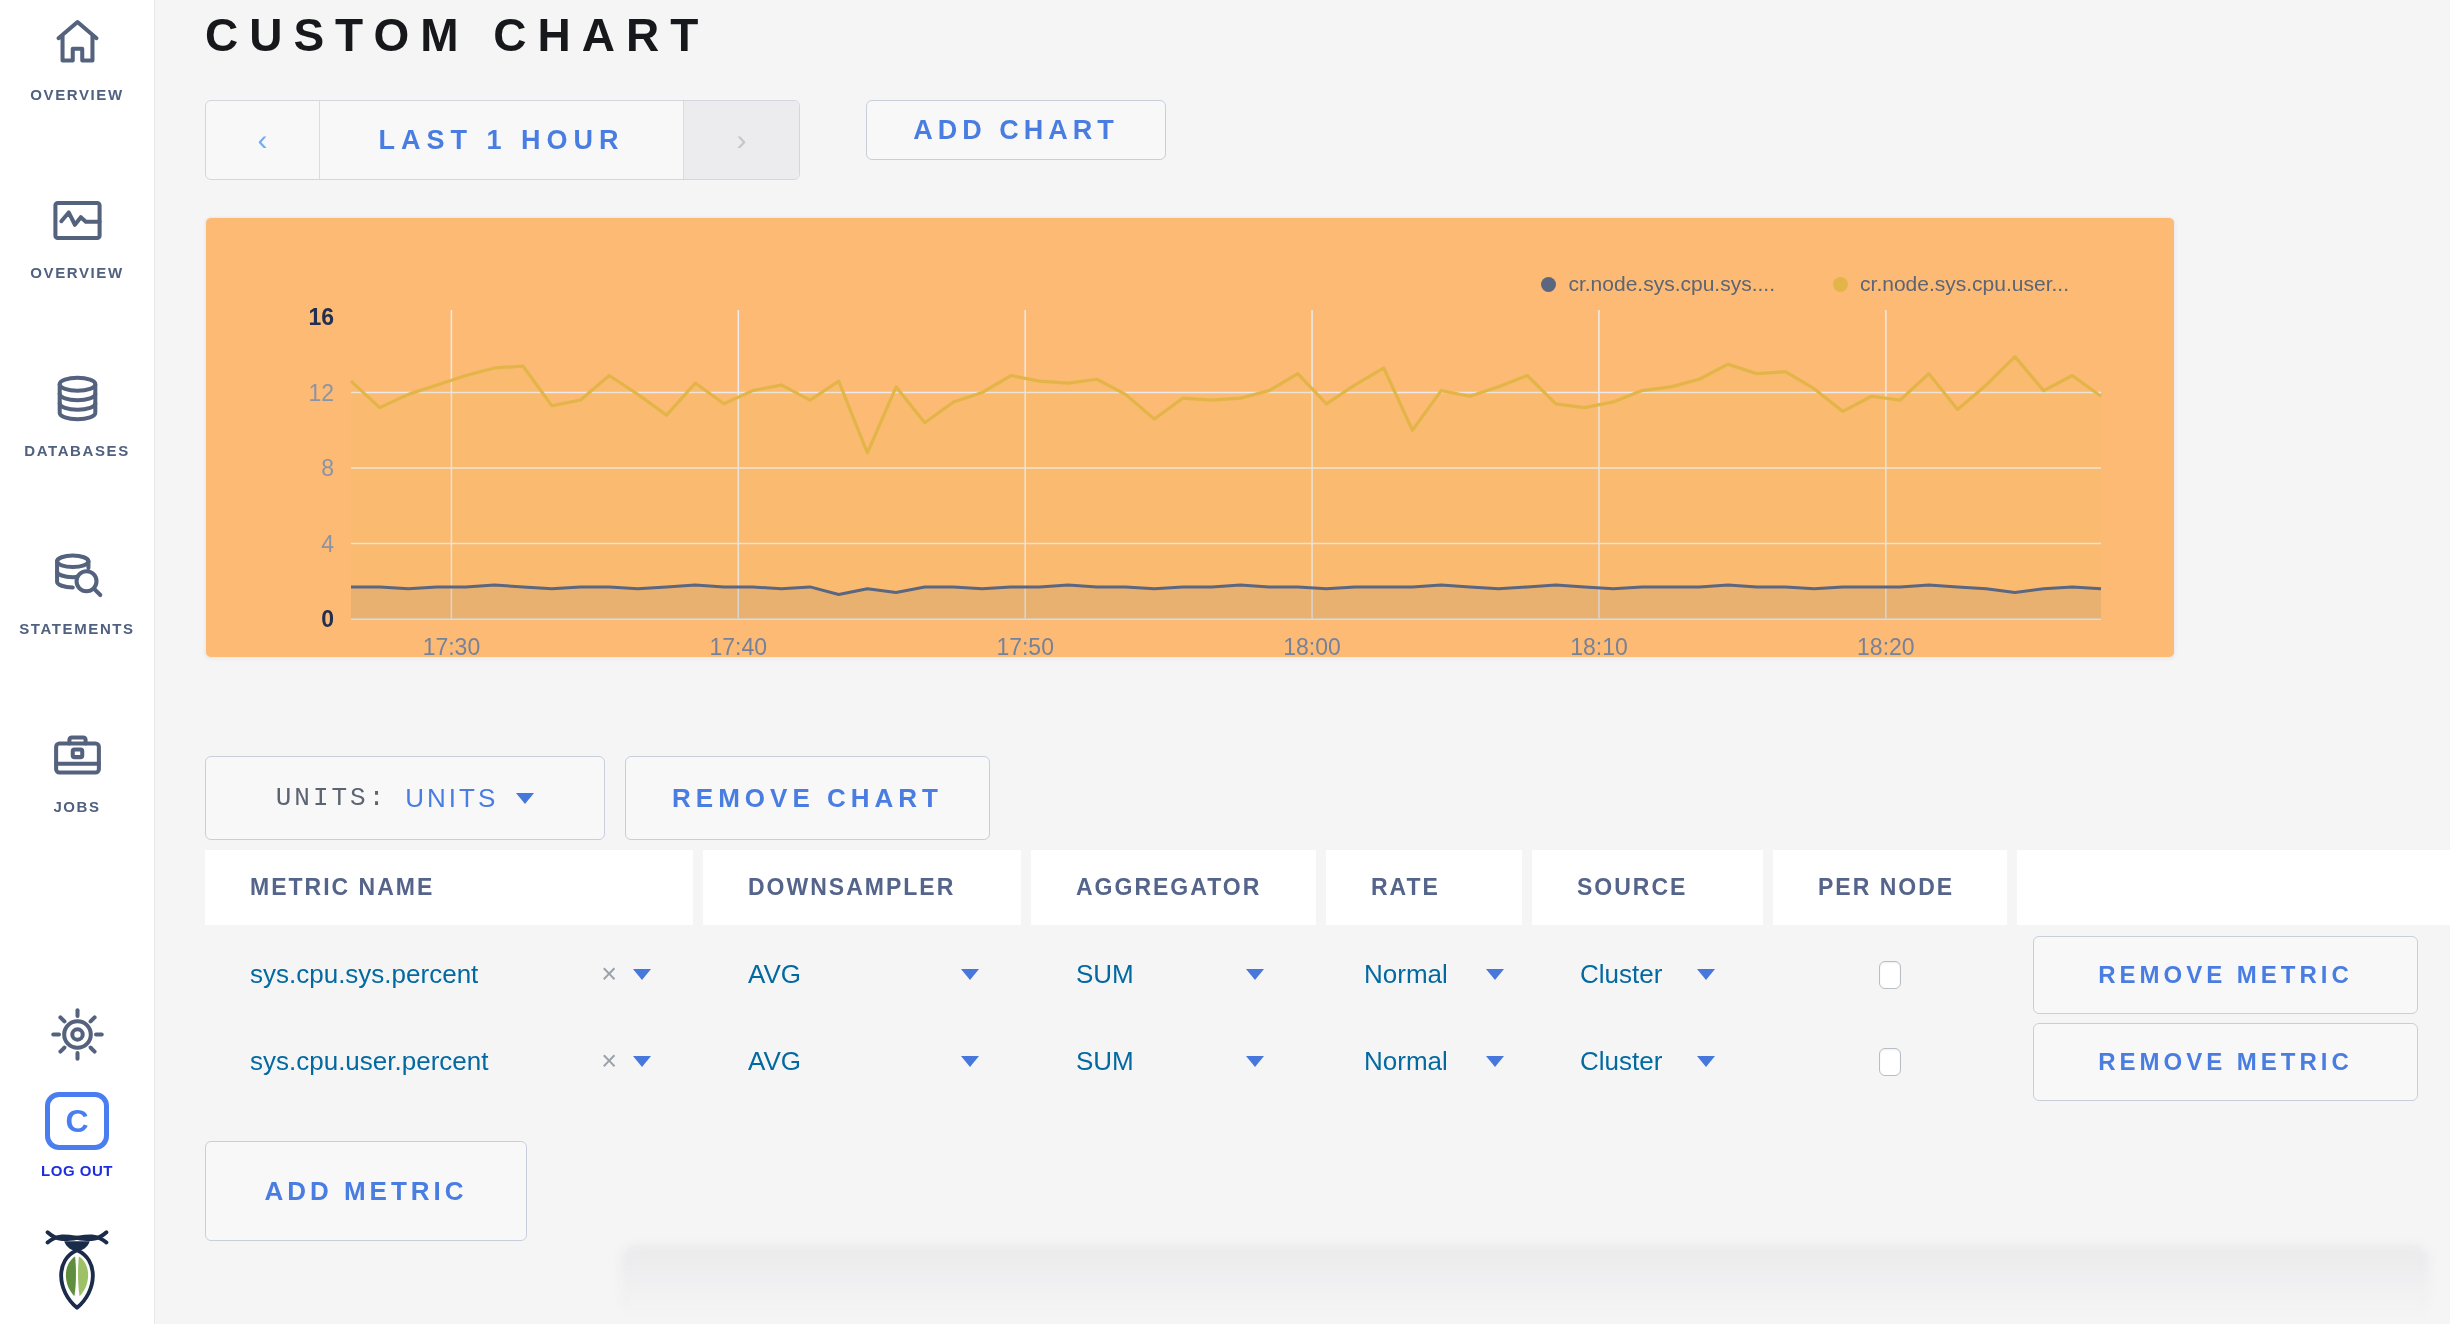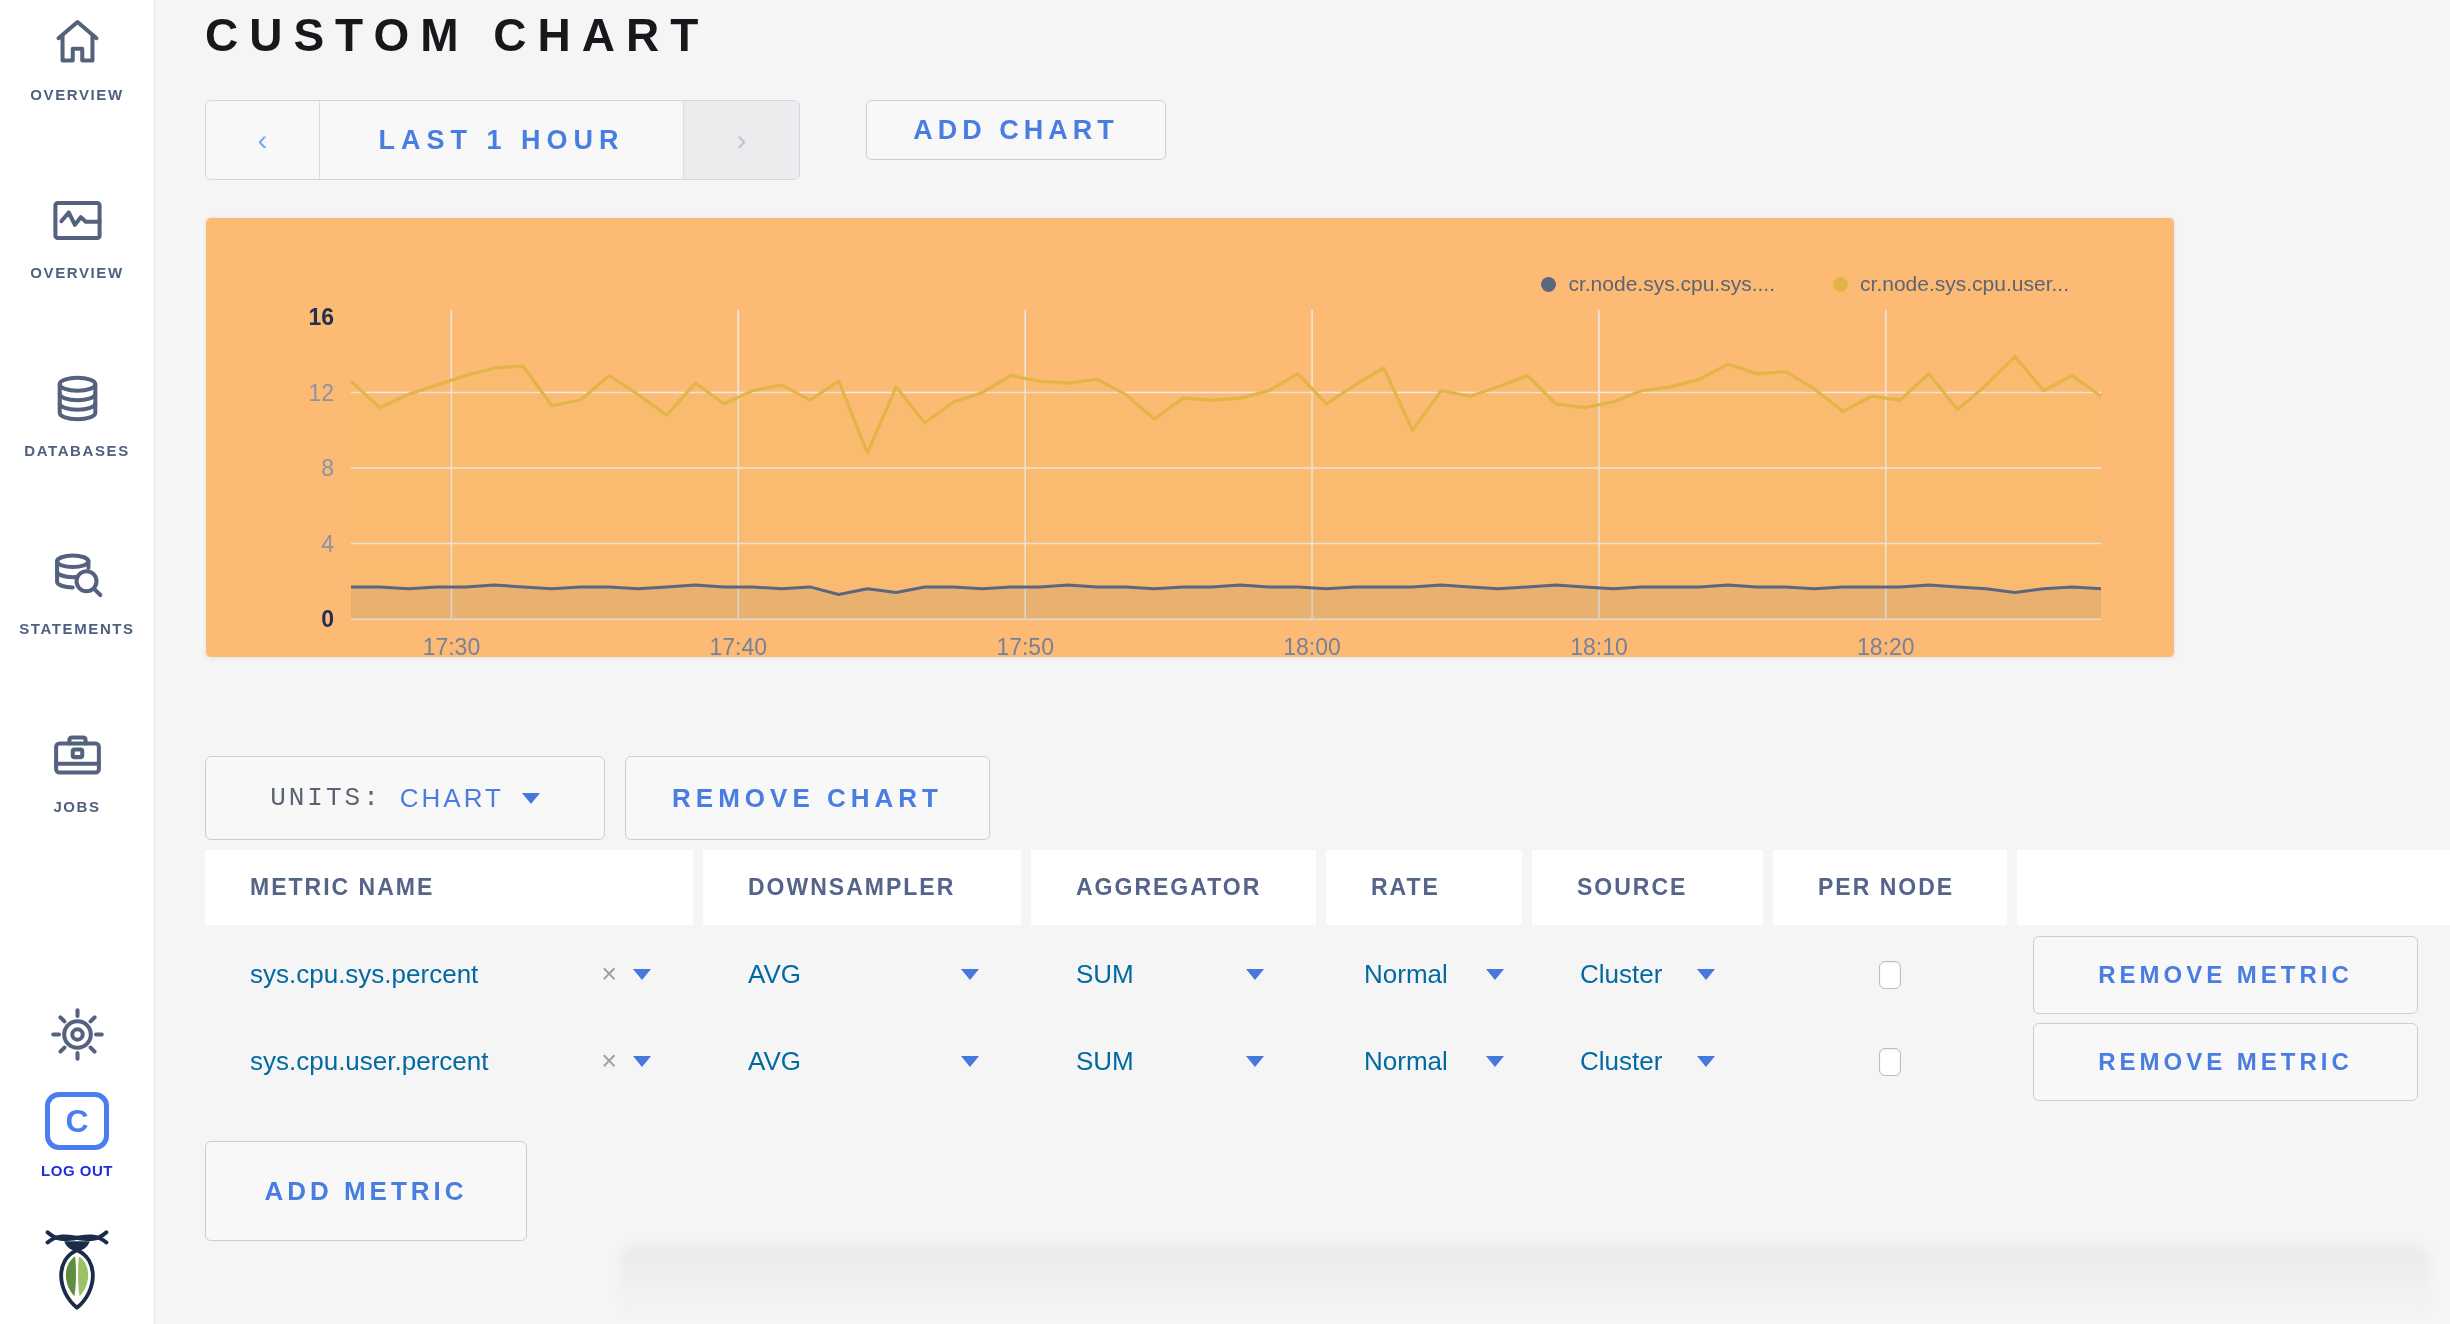--- a/index.html
+++ b/index.html
@@ -226,21 +226,21 @@
           <path d="M145,163.175L145,163.175L173.68852459016392,189.60000000000002L202.37704918032787,176.3875L231.06557377049182,166.95L259.75409836065575,157.5125L288.44262295081967,149.96249999999998L317.13114754098365,148.075L345.8196721311475,187.71249999999998L374.5081967213115,182.05L403.1967213114754,157.5125L431.88524590163934,176.3875L460.57377049180326,197.14999999999998L489.26229508196724,165.0625L517.9508196721312,185.825L546.639344262295,172.6125L575.327868852459,166.95L604.016393442623,182.05L632.704918032787,163.175L661.3934426229508,234.89999999999998L690.0819672131148,168.83749999999998L718.7704918032787,204.7L747.4590163934427,183.9375L776.1475409836065,174.5L804.8360655737705,157.5125L833.5245901639345,163.175L862.2131147540983,165.0625L890.9016393442623,161.28750000000002L919.5901639344262,176.3875L948.2786885245902,200.925L976.9672131147541,180.16250000000002L1005.655737704918,182.05L1034.344262295082,180.16250000000002L1063.032786885246,172.6125L1091.72131147541,155.625L1120.409836065574,185.825L1149.0983606557377,166.95L1177.7868852459017,149.96249999999998L1206.4754098360656,212.25L1235.1639344262296,172.6125L1263.8524590163934,178.27499999999998L1292.5409836065573,168.83749999999998L1321.2295081967213,157.5125L1349.9180327868853,185.825L1378.6065573770493,189.60000000000002L1407.295081967213,183.9375L1435.983606557377,172.6125L1464.672131147541,168.83749999999998L1493.360655737705,161.28750000000002L1522.049180327869,146.1875L1550.7377049180327,155.625L1579.4262295081967,153.7375L1608.1147540983607,170.72500000000002L1636.8032786885246,193.375L1665.4918032786886,178.27499999999998L1694.1803278688524,182.05L1722.8688524590164,155.625L1751.5573770491803,191.4875L1780.2459016393443,166.95L1808.9344262295083,138.6375L1837.622950819672,172.6125L1866.311475409836,157.5125L1895,178.27499999999998L1895,401L145,401Z" fill="rgba(231,186,77,0.13)" stroke="none"></path>
           <path d="M145,368.9125L145,368.9125L173.68852459016392,368.9125L202.37704918032787,370.8L231.06557377049182,368.9125L259.75409836065575,368.9125L288.44262295081967,367.025L317.13114754098365,368.9125L345.8196721311475,370.8L374.5081967213115,368.9125L403.1967213114754,368.9125L431.88524590163934,370.8L460.57377049180326,368.9125L489.26229508196724,367.025L517.9508196721312,368.9125L546.639344262295,368.9125L575.327868852459,370.8L604.016393442623,368.9125L632.704918032787,376.4625L661.3934426229508,370.8L690.0819672131148,374.575L718.7704918032787,368.9125L747.4590163934427,368.9125L776.1475409836065,370.8L804.8360655737705,368.9125L833.5245901639345,368.9125L862.2131147540983,367.025L890.9016393442623,368.9125L919.5901639344262,368.9125L948.2786885245902,370.8L976.9672131147541,368.9125L1005.655737704918,368.9125L1034.344262295082,367.025L1063.032786885246,368.9125L1091.72131147541,368.9125L1120.409836065574,370.8L1149.0983606557377,368.9125L1177.7868852459017,368.9125L1206.4754098360656,368.9125L1235.1639344262296,367.025L1263.8524590163934,368.9125L1292.5409836065573,370.8L1321.2295081967213,368.9125L1349.9180327868853,367.025L1378.6065573770493,368.9125L1407.295081967213,370.8L1435.983606557377,368.9125L1464.672131147541,368.9125L1493.360655737705,368.9125L1522.049180327869,367.025L1550.7377049180327,368.9125L1579.4262295081967,368.9125L1608.1147540983607,370.8L1636.8032786885246,368.9125L1665.4918032786886,368.9125L1694.1803278688524,368.9125L1722.8688524590164,367.025L1751.5573770491803,368.9125L1780.2459016393443,370.8L1808.9344262295083,374.575L1837.622950819672,370.8L1866.311475409836,368.9125L1895,370.8L1895,401L145,401Z" fill="rgba(91,102,128,0.10)" stroke="none"></path>
           <polyline points="145,368.9125 173.68852459016392,368.9125 202.37704918032787,370.8 231.06557377049182,368.9125 259.75409836065575,368.9125 288.44262295081967,367.025 317.13114754098365,368.9125 345.8196721311475,370.8 374.5081967213115,368.9125 403.1967213114754,368.9125 431.88524590163934,370.8 460.57377049180326,368.9125 489.26229508196724,367.025 517.9508196721312,368.9125 546.639344262295,368.9125 575.327868852459,370.8 604.016393442623,368.9125 632.704918032787,376.4625 661.3934426229508,370.8 690.0819672131148,374.575 718.7704918032787,368.9125 747.4590163934427,368.9125 776.1475409836065,370.8 804.8360655737705,368.9125 833.5245901639345,368.9125 862.2131147540983,367.025 890.9016393442623,368.9125 919.5901639344262,368.9125 948.2786885245902,370.8 976.9672131147541,368.9125 1005.655737704918,368.9125 1034.344262295082,367.025 1063.032786885246,368.9125 1091.72131147541,368.9125 1120.409836065574,370.8 1149.0983606557377,368.9125 1177.7868852459017,368.9125 1206.4754098360656,368.9125 1235.1639344262296,367.025 1263.8524590163934,368.9125 1292.5409836065573,370.8 1321.2295081967213,368.9125 1349.9180327868853,367.025 1378.6065573770493,368.9125 1407.295081967213,370.8 1435.983606557377,368.9125 1464.672131147541,368.9125 1493.360655737705,368.9125 1522.049180327869,367.025 1550.7377049180327,368.9125 1579.4262295081967,368.9125 1608.1147540983607,370.8 1636.8032786885246,368.9125 1665.4918032786886,368.9125 1694.1803278688524,368.9125 1722.8688524590164,367.025 1751.5573770491803,368.9125 1780.2459016393443,370.8 1808.9344262295083,374.575 1837.622950819672,370.8 1866.311475409836,368.9125 1895,370.8" fill="none" stroke="#5b6680" stroke-width="3" stroke-linejoin="round"></polyline>
           <polyline points="145,163.175 173.68852459016392,189.60000000000002 202.37704918032787,176.3875 231.06557377049182,166.95 259.75409836065575,157.5125 288.44262295081967,149.96249999999998 317.13114754098365,148.075 345.8196721311475,187.71249999999998 374.5081967213115,182.05 403.1967213114754,157.5125 431.88524590163934,176.3875 460.57377049180326,197.14999999999998 489.26229508196724,165.0625 517.9508196721312,185.825 546.639344262295,172.6125 575.327868852459,166.95 604.016393442623,182.05 632.704918032787,163.175 661.3934426229508,234.89999999999998 690.0819672131148,168.83749999999998 718.7704918032787,204.7 747.4590163934427,183.9375 776.1475409836065,174.5 804.8360655737705,157.5125 833.5245901639345,163.175 862.2131147540983,165.0625 890.9016393442623,161.28750000000002 919.5901639344262,176.3875 948.2786885245902,200.925 976.9672131147541,180.16250000000002 1005.655737704918,182.05 1034.344262295082,180.16250000000002 1063.032786885246,172.6125 1091.72131147541,155.625 1120.409836065574,185.825 1149.0983606557377,166.95 1177.7868852459017,149.96249999999998 1206.4754098360656,212.25 1235.1639344262296,172.6125 1263.8524590163934,178.27499999999998 1292.5409836065573,168.83749999999998 1321.2295081967213,157.5125 1349.9180327868853,185.825 1378.6065573770493,189.60000000000002 1407.295081967213,183.9375 1435.983606557377,172.6125 1464.672131147541,168.83749999999998 1493.360655737705,161.28750000000002 1522.049180327869,146.1875 1550.7377049180327,155.625 1579.4262295081967,153.7375 1608.1147540983607,170.72500000000002 1636.8032786885246,193.375 1665.4918032786886,178.27499999999998 1694.1803278688524,182.05 1722.8688524590164,155.625 1751.5573770491803,191.4875 1780.2459016393443,166.95 1808.9344262295083,138.6375 1837.622950819672,172.6125 1866.311475409836,157.5125 1895,178.27499999999998" fill="none" stroke="#e3b549" stroke-width="3.2" stroke-linejoin="round"></polyline>
         </svg>
     </div>
 
     <div class="units-row">
       <div class="units-btn">
         <span class="units-lbl">UNITS:</span>
-        <span class="units-val">CHART</span>
+        <span class="units-val">UNITS</span>
         <span class="caret"></span>
       </div>
       <div class="btn remove-chart-btn">REMOVE CHART</div>
     </div>
 
     <div class="mtable">
       <div class="tgrid thead">
         <div class="th">METRIC NAME</div>
         <div class="th">DOWNSAMPLER</div>
         <div class="th">AGGREGATOR</div>

